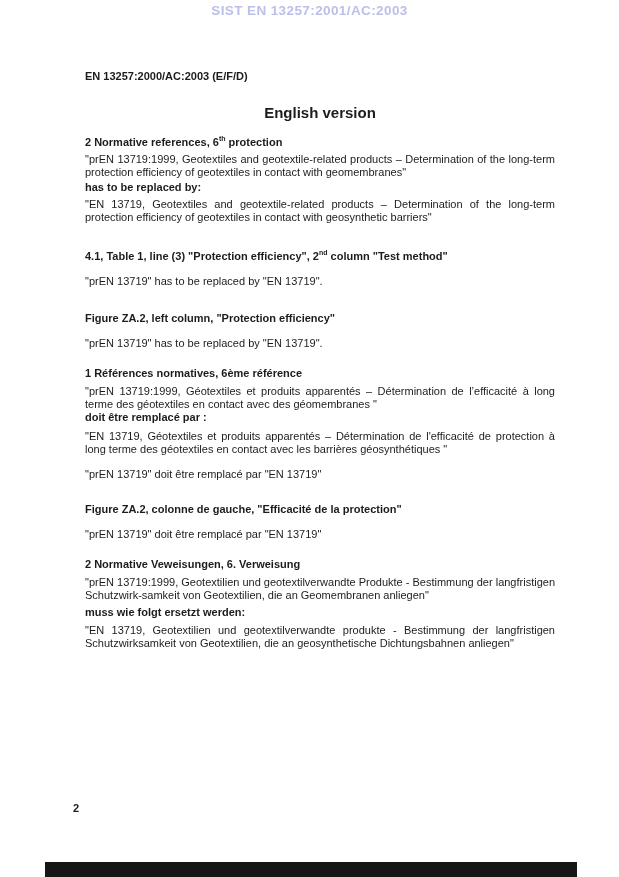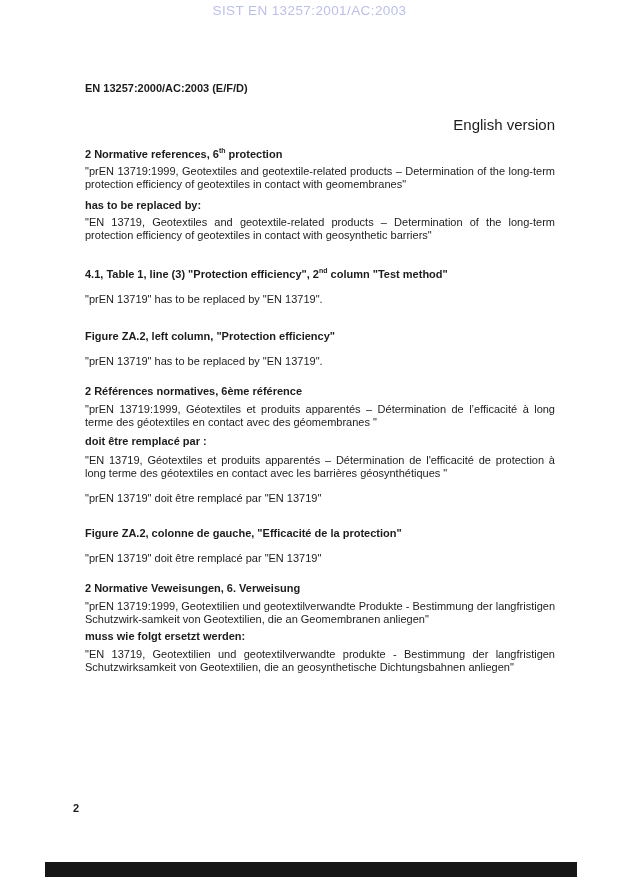--- a/index.html
+++ b/index.html
@@ -15,39 +15,39 @@
     height: 877px;
     background: #ffffff;
   }
   .watermark {
     position: absolute;
     top: 3px;
     left: 0;
     width: 100%;
     text-align: center;
     font-size: 13.5px;
-    font-weight: normal;
+    font-weight: bold;
     letter-spacing: 0.4px;
     color: #bcbfe8;
   }
   .content {
     position: absolute;
-    top: 16px;
+    top: 4px;
     left: 85px;
     width: 470px;
   }
   .docref {
     margin-top: 66px;
     font-size: 11px;
     font-weight: bold;
   }
   h1.section-heading {
-    text-align: right;
+    text-align: center;
     font-size: 15px;
-    font-weight: normal;
+    font-weight: bold;
     line-height: 17px;
   }
   .sub {
     font-size: 11px;
     font-weight: bold;
     line-height: 13px;
   }
   .body-text {
     font-size: 11px;
     line-height: 13px;
@@ -67,25 +67,25 @@
   }
   .footer-bar {
     position: absolute;
     left: 45px;
     bottom: 0;
     width: 532px;
     height: 15px;
     background: #161616;
   }
   
-  .mt3  { margin-top: 6px; }
+  .mt3  { margin-top: 0; }
   .mt4  { margin-top: 4px; }
   .mt5  { margin-top: 5px; }
   .mt6  { margin-top: 6px; }
-  .mt8  { margin-top: 8px; }
+  .mt8  { margin-top: 2px; }
   .mt12 { margin-top: 12px; }
   .mt15 { margin-top: 15px; }
   .mt17 { margin-top: 17px; }
   .mt22 { margin-top: 22px; }
   .mt24 { margin-top: 24px; }
   .mt26 { margin-top: 26px; }
 </style>
 </head>
 <body>
 
@@ -104,21 +104,21 @@
     <p class="sub mt8">has to be replaced by:</p>
     <p class="body-text mt4">"EN 13719, Geotextiles and geotextile-related products – Determination of the long-term protection efficiency of geotextiles in contact with geosynthetic barriers"</p>
 
     <p class="sub mt26"><span>4.1, Table 1, line (3) "Protection efficiency", 2</span><sup class="sup">nd</sup><span> column "Test method"</span></p>
     <p class="body-text mt12">"prEN 13719" has to be replaced by "EN 13719".</p>
 
     <p class="sub mt24">Figure ZA.2, left column, "Protection efficiency"</p>
     <p class="body-text mt12">"prEN 13719" has to be replaced by "EN 13719".</p>
 
 
-    <p class="sub mt17">2 Références normatives, 6ème référence</p>
+    <p class="sub mt17">1 Références normatives, 6ème référence</p>
     <p class="body-text mt5">"prEN 13719:1999, Géotextiles et produits apparentés – Détermination de l’efficacité à long terme des géotextiles en contact avec des géomembranes "</p>
     <p class="sub mt3">doit être remplacé par :</p>
     <p class="body-text mt6">"EN 13719, Géotextiles et produits apparentés – Détermination de l'efficacité de protection à long terme des géotextiles en contact avec les barrières géosynthétiques "</p>
 
     <p class="body-text mt12">"prEN 13719" doit être remplacé par "EN 13719"</p>
 
     <p class="sub mt22">Figure ZA.2, colonne de gauche, "Efficacité de la protection"</p>
     <p class="body-text mt12">"prEN 13719" doit être remplacé par "EN 13719"</p>
 
 

